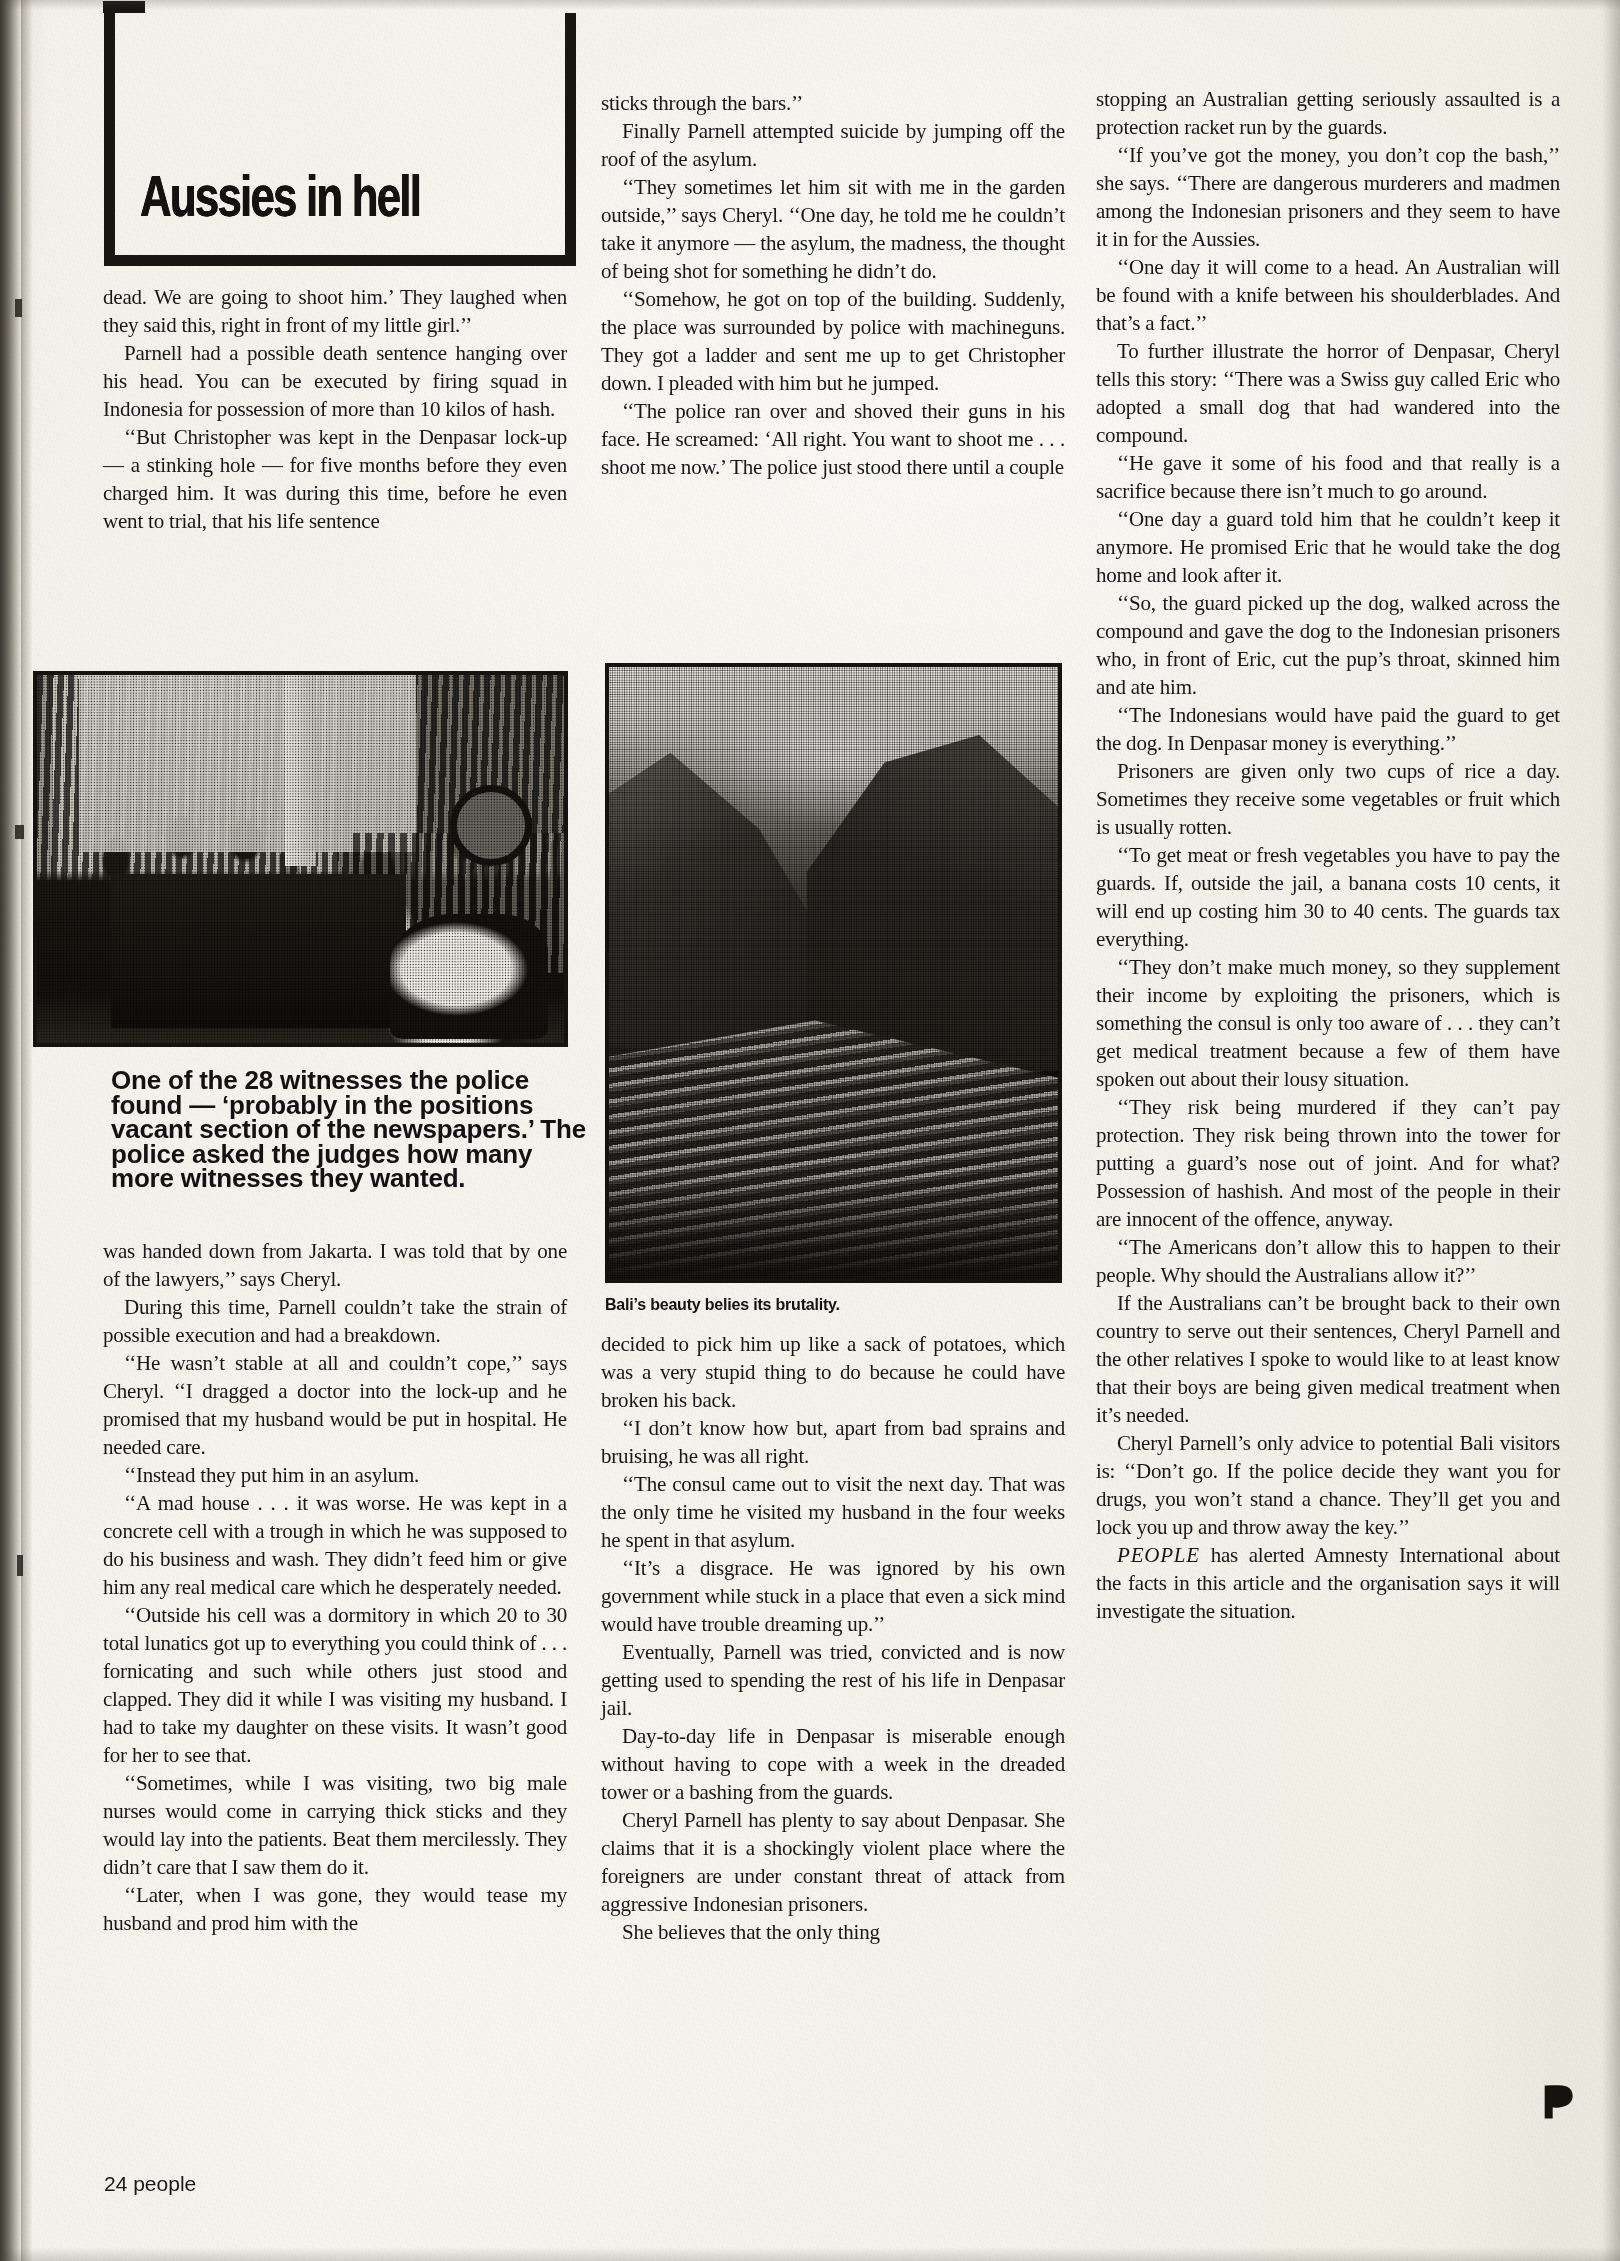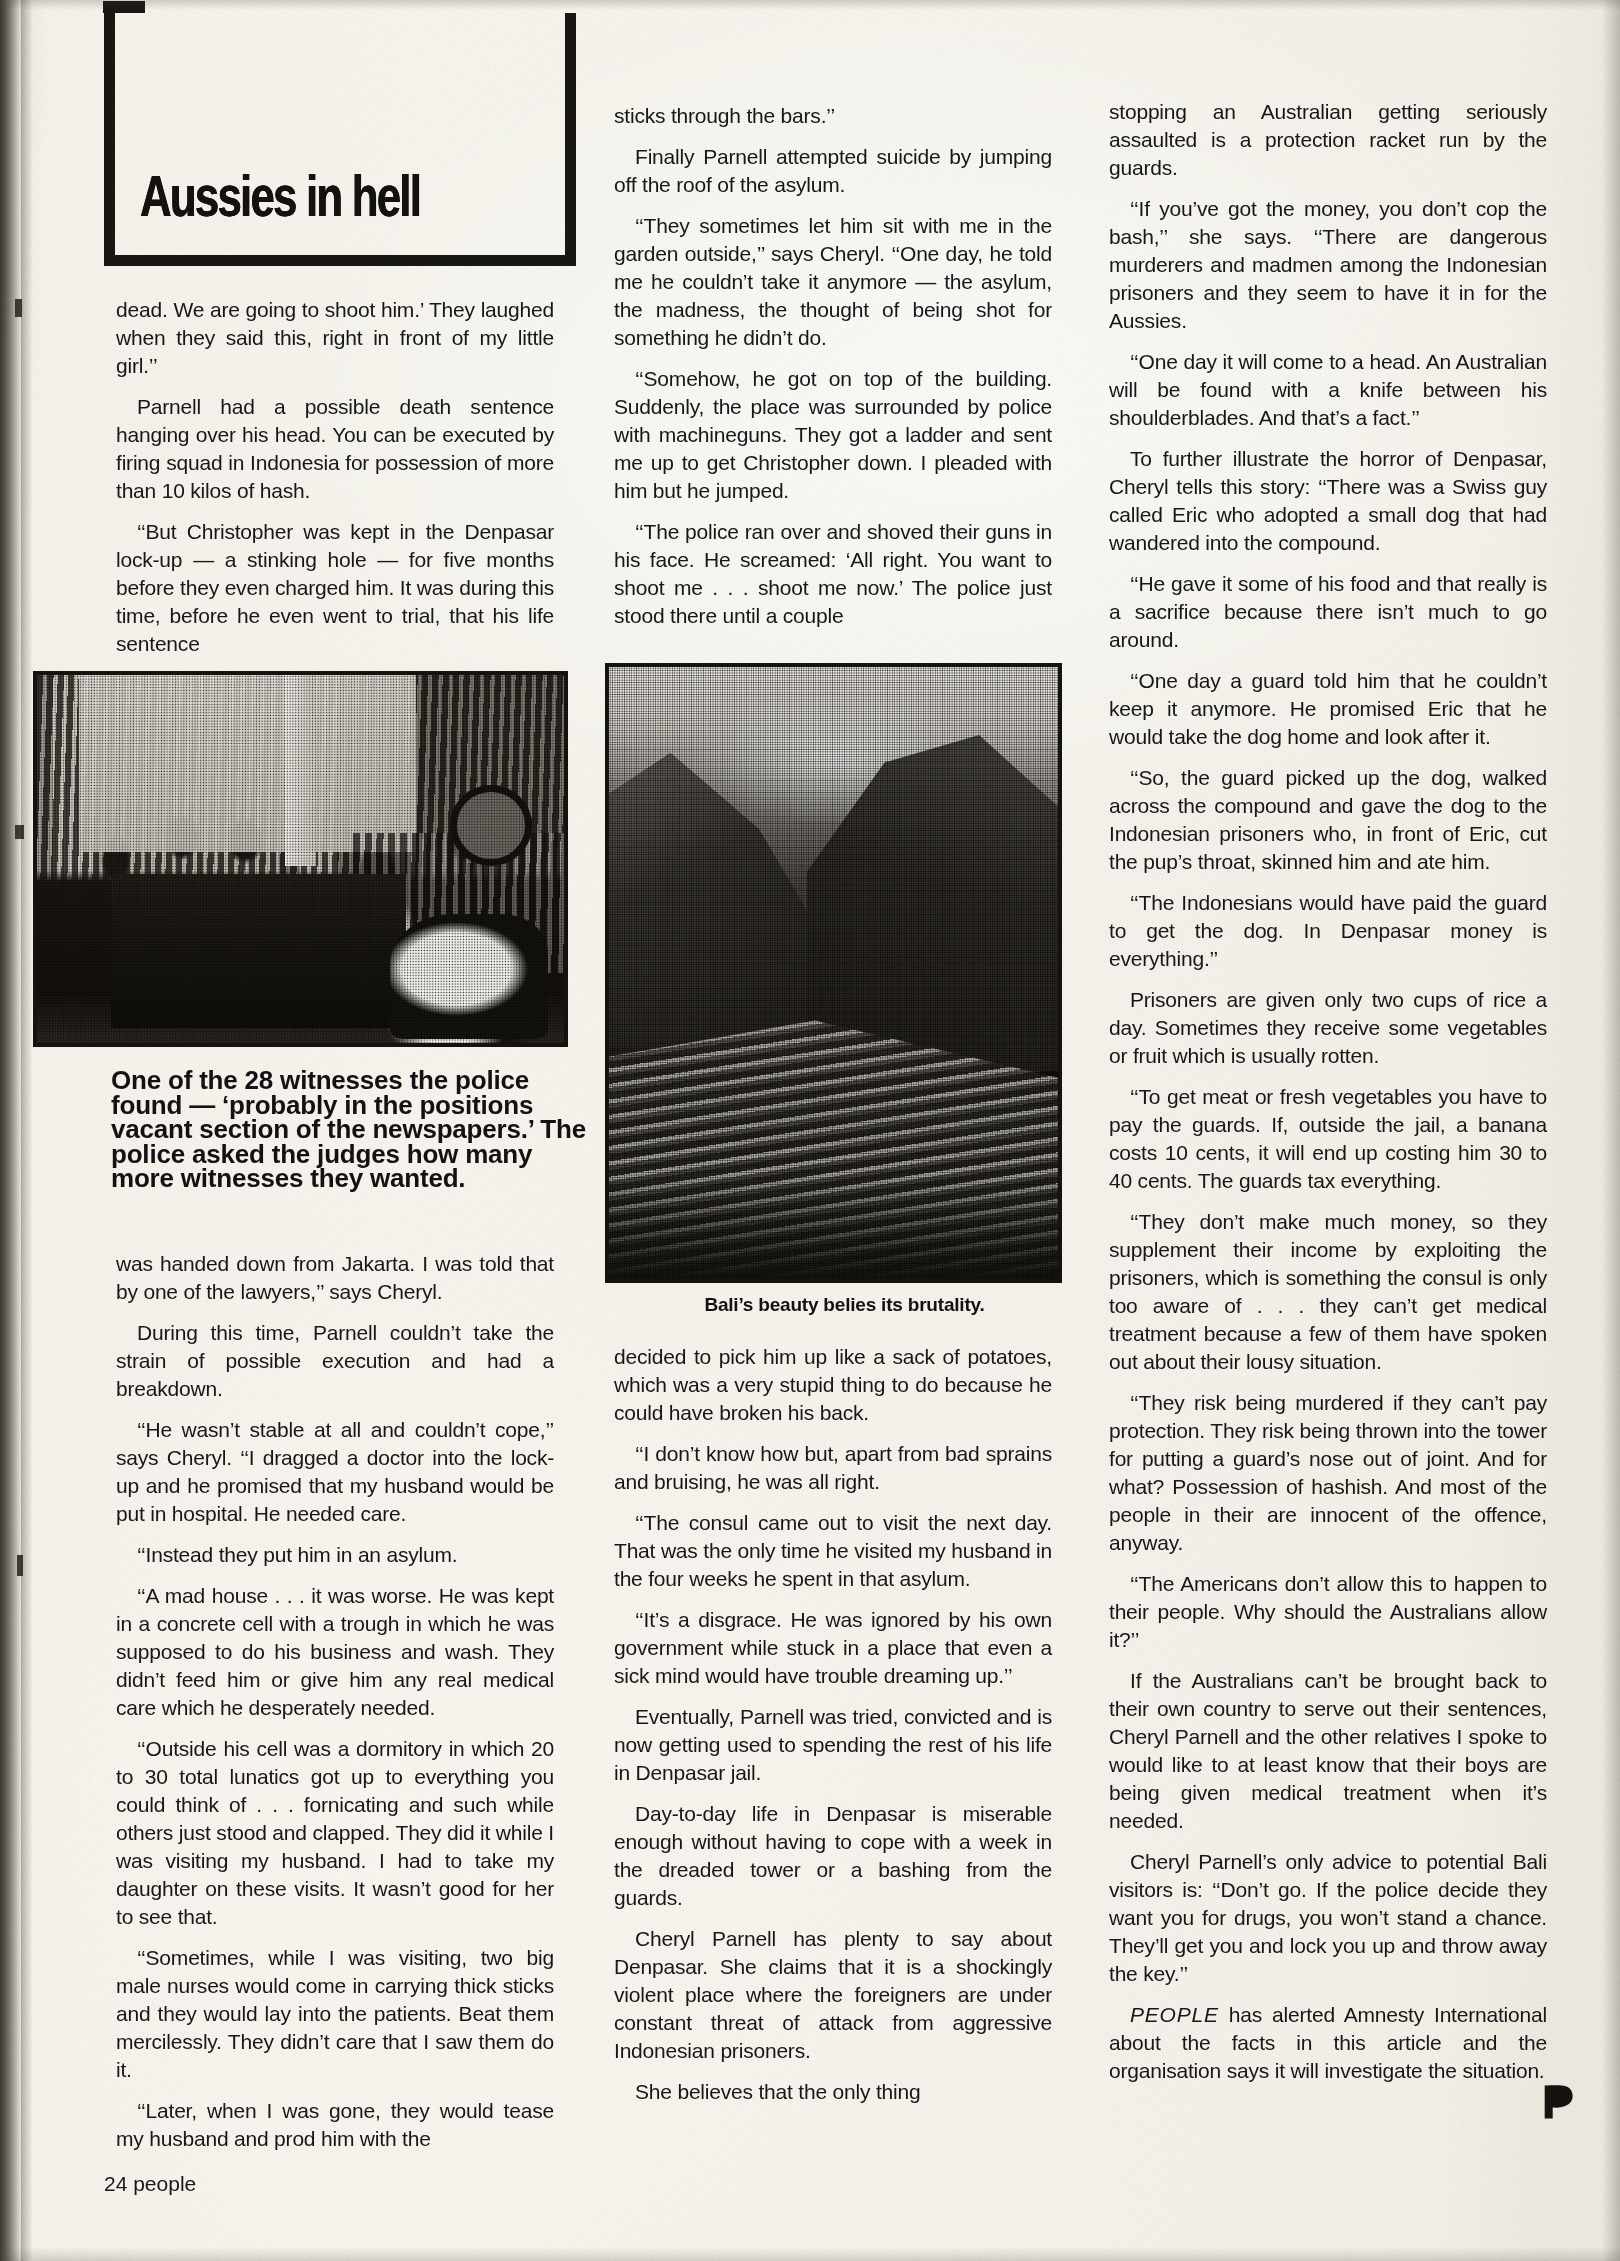--- a/index.html
+++ b/index.html
@@ -80,21 +80,21 @@
     position:absolute;
     font-size:21px;
     line-height:28px;
     color:#17161a;
     text-align:justify;
     -webkit-hyphens:none;hyphens:none;
     font-family:"Liberation Sans", sans-serif;
     letter-spacing:-0.2px;
     word-spacing:0px;
   }
-  .col p{margin:13px;text-indent:21px;}
+  .col p{margin:0;text-indent:21px;font-family:Liberation Serif, serif;}
   .col p.noindent{text-indent:0;}
 
   #col1-part1{position:absolute;left:103px;top:283px;width:464px;}
   #col1-part2{position:absolute;left:103px;top:1237px;width:464px;}
   #col2-part1{position:absolute;left:601px;top:89px;width:464px;}
   #col2-part2{position:absolute;left:601px;top:1330px;width:464px;}
   #col3-main{position:absolute;left:1096px;top:85px;width:464px;}
 
   
   .photo{
@@ -216,21 +216,21 @@
     font-weight:bold;
     color:#131114;
     letter-spacing:-0.2px;
   }
   #caption-courtroom{
     left:111px;top:1068px;width:479px;
     font-size:26px;line-height:24.6px;
   }
   #caption-bali{
     left:605px;top:1293px;width:479px;
-    font-size:19px;line-height:24px;text-align:center;
+    font-size:16px;line-height:24px;
   }
 
   
   #footer{
     position:absolute;left:104px;top:2172px;
     font-size:21px;color:#1a181c;letter-spacing:0px;text-align:right;
   }
 
   
   #end-mark{

